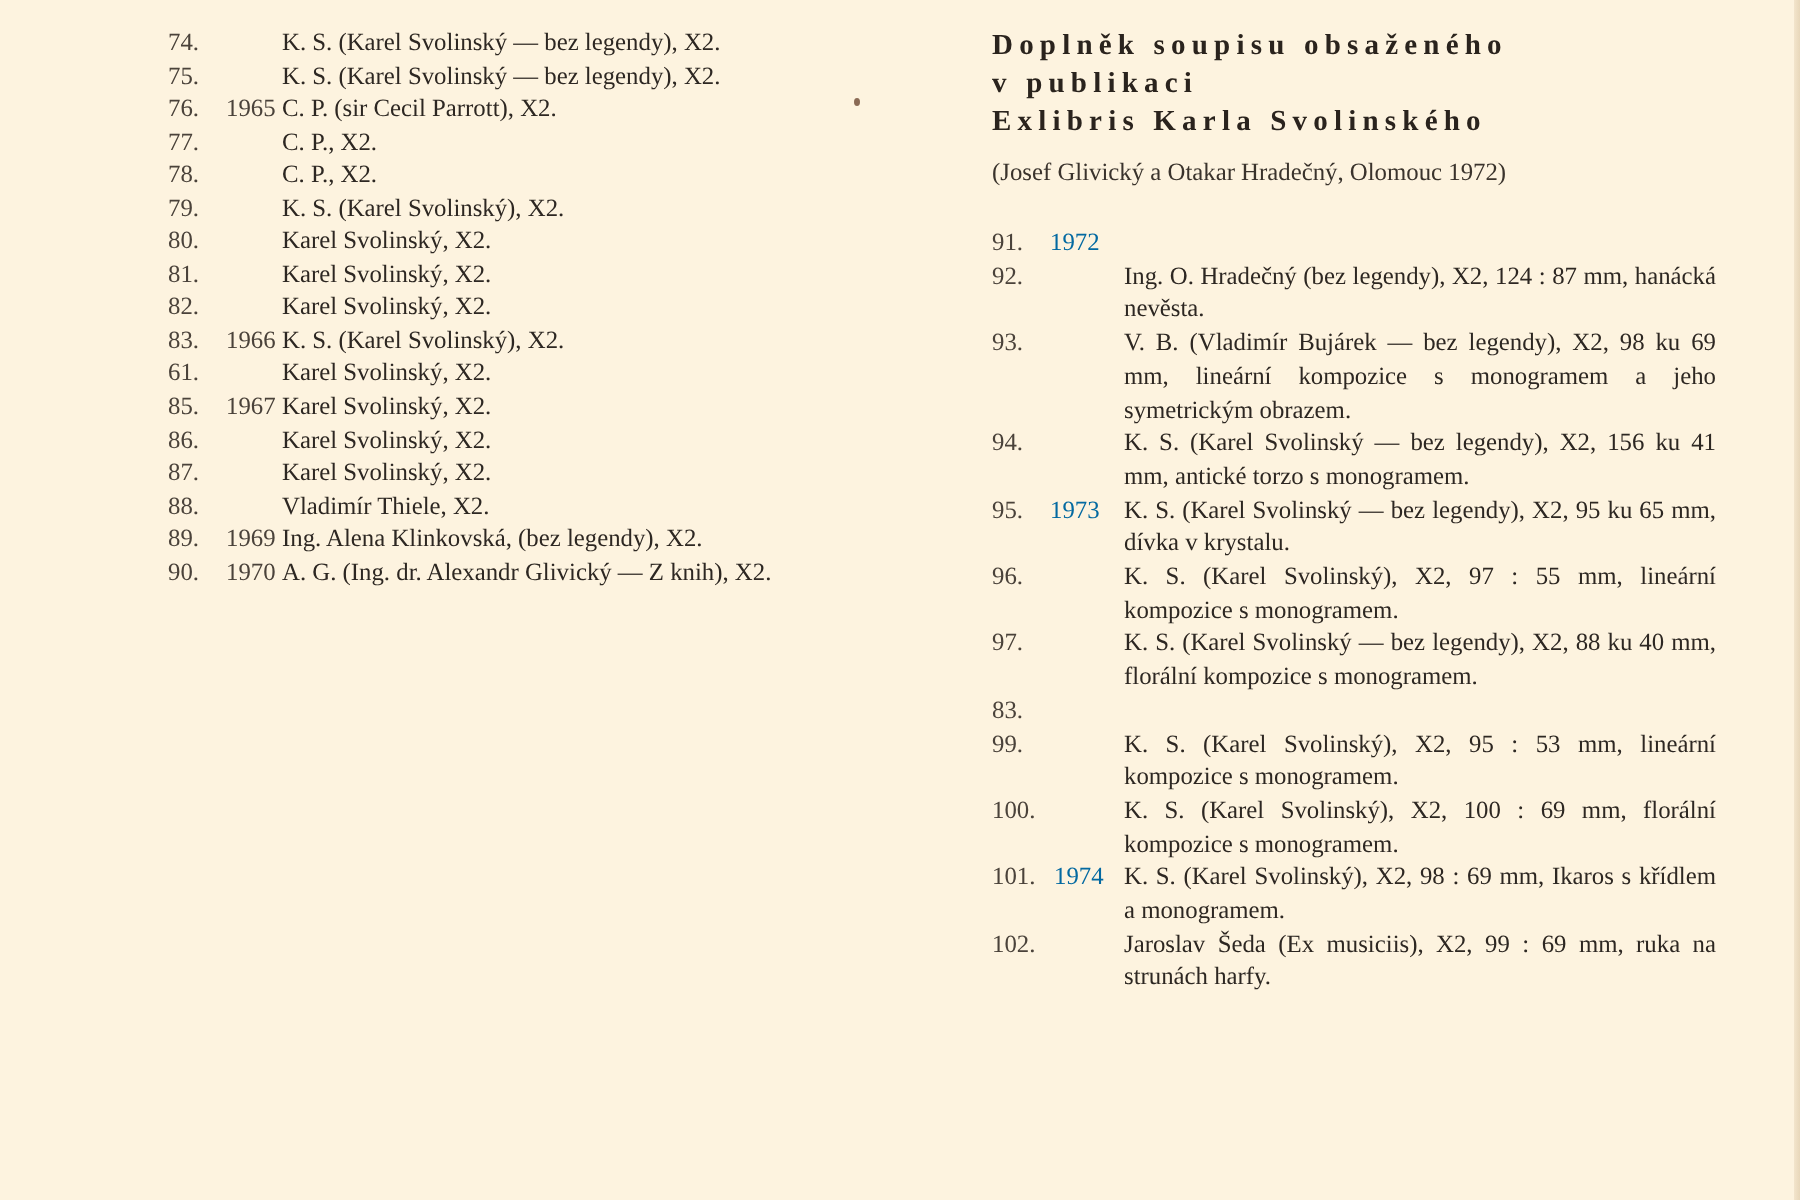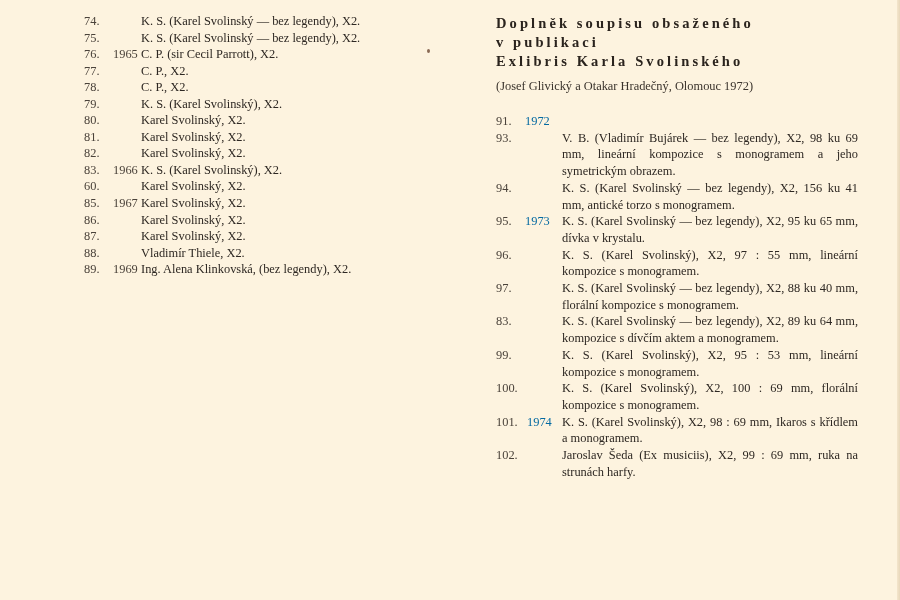--- a/index.html
+++ b/index.html
@@ -96,21 +96,21 @@
       <span class="num">82.</span>
       <span class="year"></span>
       <span class="text">Karel Svolinský, X2.</span>
     </div>
   <div class="lrow">
       <span class="num">83.</span>
       <span class="year">1966</span>
       <span class="text">K. S. (Karel Svolinský), X2.</span>
     </div>
   <div class="lrow">
-      <span class="num">60.</span>
+      <span class="num">61.</span>
       <span class="year"></span>
       <span class="text">Karel Svolinský, X2.</span>
     </div>
   <div class="lrow">
       <span class="num">85.</span>
       <span class="year">1967</span>
       <span class="text">Karel Svolinský, X2.</span>
     </div>
   <div class="lrow">
       <span class="num">86.</span>
@@ -124,37 +124,47 @@
     </div>
   <div class="lrow">
       <span class="num">88.</span>
       <span class="year"></span>
       <span class="text">Vladimír Thiele, X2.</span>
     </div>
   <div class="lrow">
       <span class="num">89.</span>
       <span class="year">1969</span>
       <span class="text">Ing. Alena Klinkovská, (bez legendy), X2.</span>
+    </div>
+  <div class="lrow">
+      <span class="num">90.</span>
+      <span class="year">1970</span>
+      <span class="text">A. G. (Ing. dr. Alexandr Glivický — Z knih), X2.</span>
     </div>
 </div>
 
 <div class="right-col">
   <div class="heading">
     <div>Doplněk soupisu obsaženého</div>
     <div>v publikaci</div>
     <div>Exlibris Karla Svolinského</div>
   </div>
   <div class="subtitle">(Josef Glivický a Otakar Hradečný, Olomouc 1972)</div>
 
   <div class="entries">
     <div class="rrow">
         <span class="num">91.</span>
         <span class="year">1972</span>
       </div>
     <div class="rrow">
+        <span class="num">92.</span>
+        <span class="year"></span>
+        <span class="text">Ing. O. Hradečný (bez legendy), X2, 124 : 87 mm, hanácká nevěsta.</span>
+      </div>
+    <div class="rrow">
         <span class="num">93.</span>
         <span class="year"></span>
         <span class="text">V. B. (Vladimír Bujárek — bez legendy), X2, 98 ku 69 mm, lineární kompozice s monogramem a jeho symetrickým obrazem.</span>
       </div>
     <div class="rrow">
         <span class="num">94.</span>
         <span class="year"></span>
         <span class="text">K. S. (Karel Svolinský — bez legendy), X2, 156 ku 41 mm, antické torzo s monogramem.</span>
       </div>
     <div class="rrow">
@@ -168,21 +178,20 @@
         <span class="text">K. S. (Karel Svolinský), X2, 97 : 55 mm, lineární kompozice s monogramem.</span>
       </div>
     <div class="rrow">
         <span class="num">97.</span>
         <span class="year"></span>
         <span class="text">K. S. (Karel Svolinský — bez legendy), X2, 88 ku 40 mm, florální kompozice s monogramem.</span>
       </div>
     <div class="rrow">
         <span class="num">83.</span>
         <span class="year"></span>
-        <span class="text">K. S. (Karel Svolinský — bez legendy), X2, 89 ku 64 mm, kompozice s dívčím aktem a monogramem.</span>
       </div>
     <div class="rrow">
         <span class="num">99.</span>
         <span class="year"></span>
         <span class="text">K. S. (Karel Svolinský), X2, 95 : 53 mm, lineární kompozice s monogramem.</span>
       </div>
     <div class="rrow wide-num">
         <span class="num">100.</span>
         <span class="year"></span>
         <span class="text">K. S. (Karel Svolinský), X2, 100 : 69 mm, florální kompozice s monogramem.</span>

